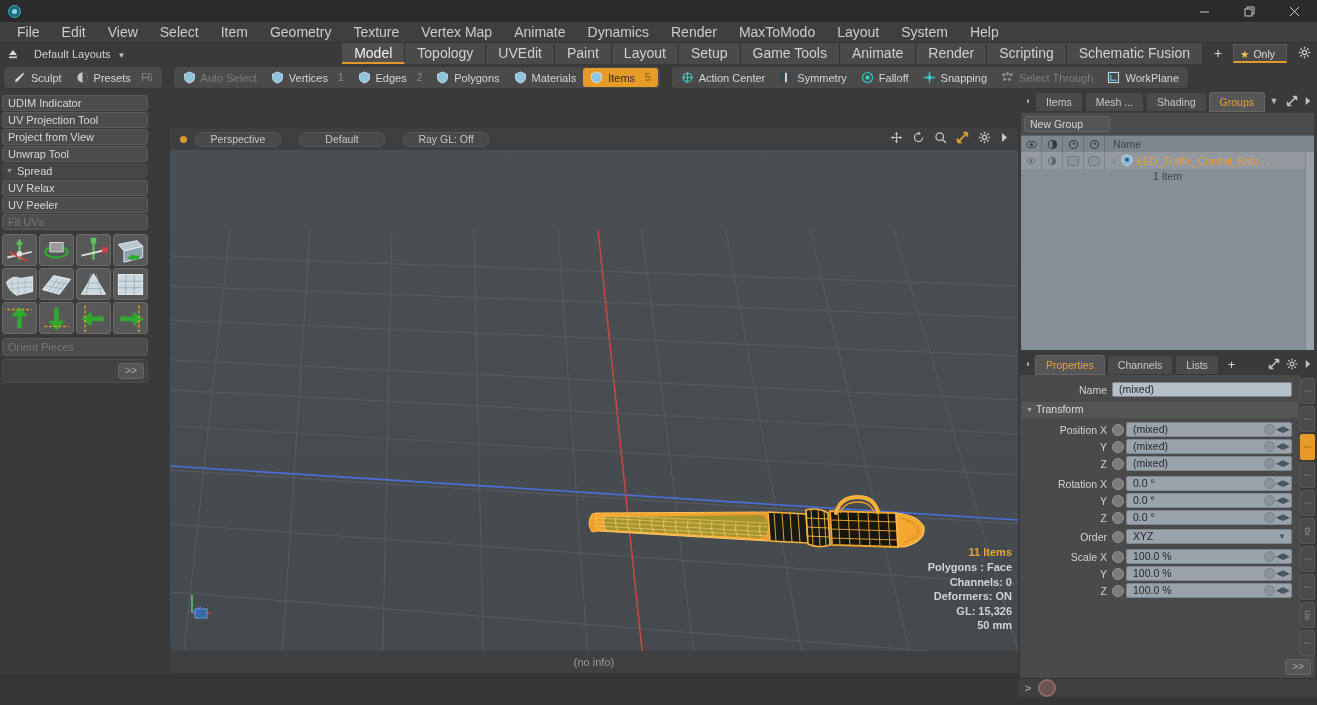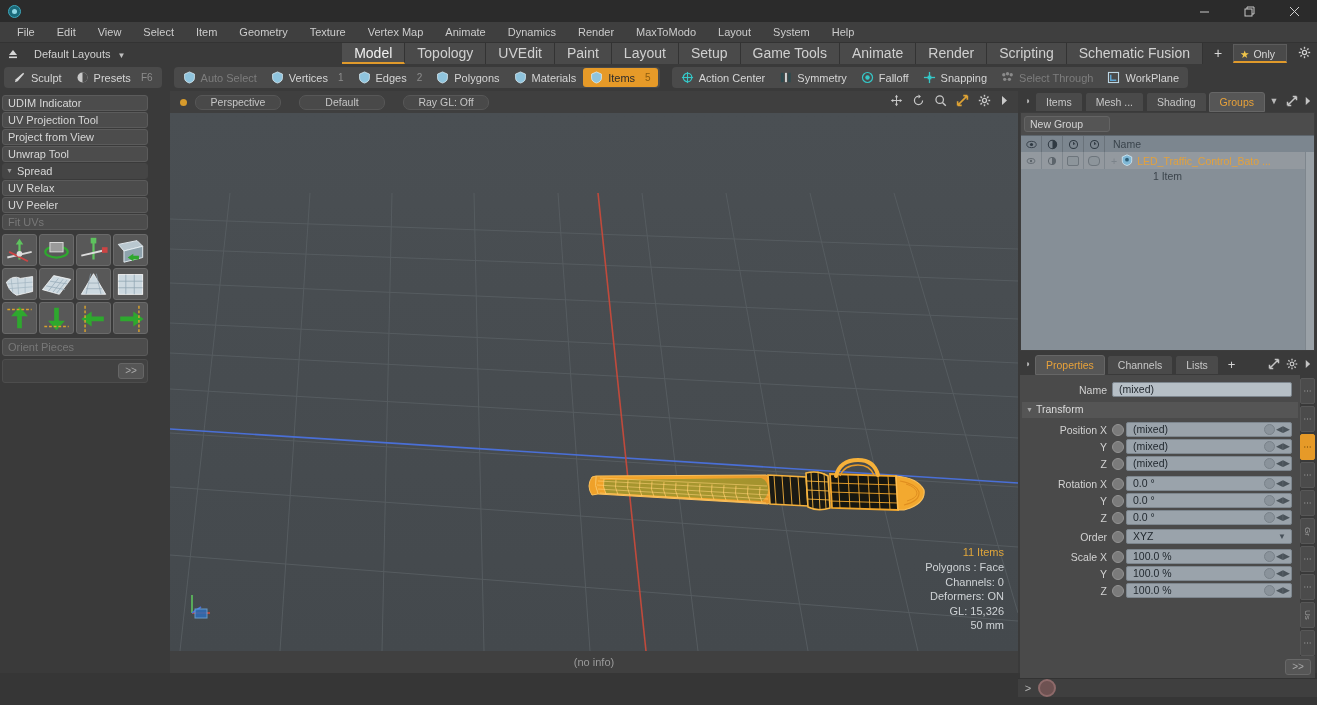--- a/index.html
+++ b/index.html
@@ -20,21 +20,21 @@
   .tb-logo:after{content:"";position:absolute;left:3px;top:3px;width:5px;height:5px;border-radius:50%;background:#8fd6e4;}
   .tb-title { font-size:11.5px; color:#d8d8d8; letter-spacing:.1px; }
   .tb-spacer{flex:1;}
   .tb-btns{display:flex;height:22px;}
   .tb-btn{width:45px;height:22px;display:flex;align-items:center;justify-content:center;color:#c8c8c8;font-size:12px;}
   .tb-btn svg{display:block;}
 
   
   .menubar { height:21px; background:#3f3f3f; display:flex; align-items:center;
              padding-left:6px; border-bottom:1px solid #333; }
-  .menubar .mi { padding:13px 11px; line-height:21px; font-size:11px; color:#cccccc; }
+  .menubar .mi { padding:13px 11px; line-height:21px; font-size:14px; color:#cccccc; }
 
   
   .layoutbar { height:21px; background:#3a3a3a; display:flex; align-items:center; }
   .lb-up { width:26px; text-align:center; color:#d6d6d6; font-size:11px; }
   .lb-layouts { padding:0 8px; color:#d0d0d0; font-size:11px; }
   .lb-spacer { flex:1; }
   .lb-tabs { display:flex; align-items:stretch; height:21px; }
   .lb-tab { padding:0 12px; line-height:20px; background:#4a4a4a; color:#d0d0d0;
             border-right:1px solid #333; font-size:14px; }
   .lb-tab.sel { background:#4f4f4f; color:#f0f0f0; border-bottom:2px solid #e09a2b; }
@@ -85,32 +85,32 @@
   .vtabs { width:16px; margin-left:3px; display:flex; flex-direction:column; background:#333;
            border:1px solid #2e2e2e; }
   .vtab { flex:0 0 auto; height:44px; background:#474747; border-bottom:1px solid #333;
           color:#c2c2c2; font-size:9px; writing-mode:vertical-rl; text-orientation:mixed;
           text-align:center; padding-top:3px; overflow:hidden; }
   .vtab.on { background:#e69a28; color:#2b2b2b; }
 
   
   .viewwrap { flex:1; display:flex; flex-direction:column; background:#3a3a3a; }
   .vp-head { height:22px; background:#3f3f3f; display:flex; align-items:center; padding:0 6px;
-             position:relative; }
+             position:relative;margin-top:37px; }
   .vp-dot { width:7px;height:7px;border-radius:50%;background:#d79b2c;margin:0 8px 0 4px;}
   .vp-pill { height:15px; min-width:86px; background:#494949; border:1px solid #575757;
              border-radius:7px; color:#c6c6c6; font-size:10.5px; text-align:center;
              line-height:13px; margin-right:18px; padding:0 10px;}
   .vp-icons { position:absolute; right:10px; top:3px; display:flex; gap:9px; align-items:center;
               color:#c9c9c9; }
   .vp-icons svg{display:block;}
   .viewport { flex:1; position:relative; background:#474c50; overflow:hidden; }
   .vp-grid { position:absolute; inset:0; }
-  .vp-info { position:absolute; right:14px; bottom:18px; text-align:right; font-size:11px;
-             color:#cfd3d6; line-height:14.6px; }
+  .vp-info { position:absolute; right:6px; bottom:18px; text-align:right; font-size:11px;
+             color:#cfd3d6; line-height:14.6px;font-weight:bold; }
   .vp-info .items { color:#e0a63b; }
   .vp-bottom { height:22px; background:#404040; display:flex; align-items:center;
                justify-content:center; color:#9a9a9a; font-size:11px; }
   .model { position:absolute; }
   .axisgizmo{ position:absolute; left:14px; bottom:30px; }
 
   
   .rightpanel { width:299px; background:#3a3a3a; display:flex; flex-direction:column; }
   .rp-tabs { height:21px; display:flex; align-items:stretch; background:#3a3a3a; padding-left:3px;}
   .rp-arrow{width:14px;color:#b8b8b8;font-size:9px;line-height:21px;text-align:center;}

